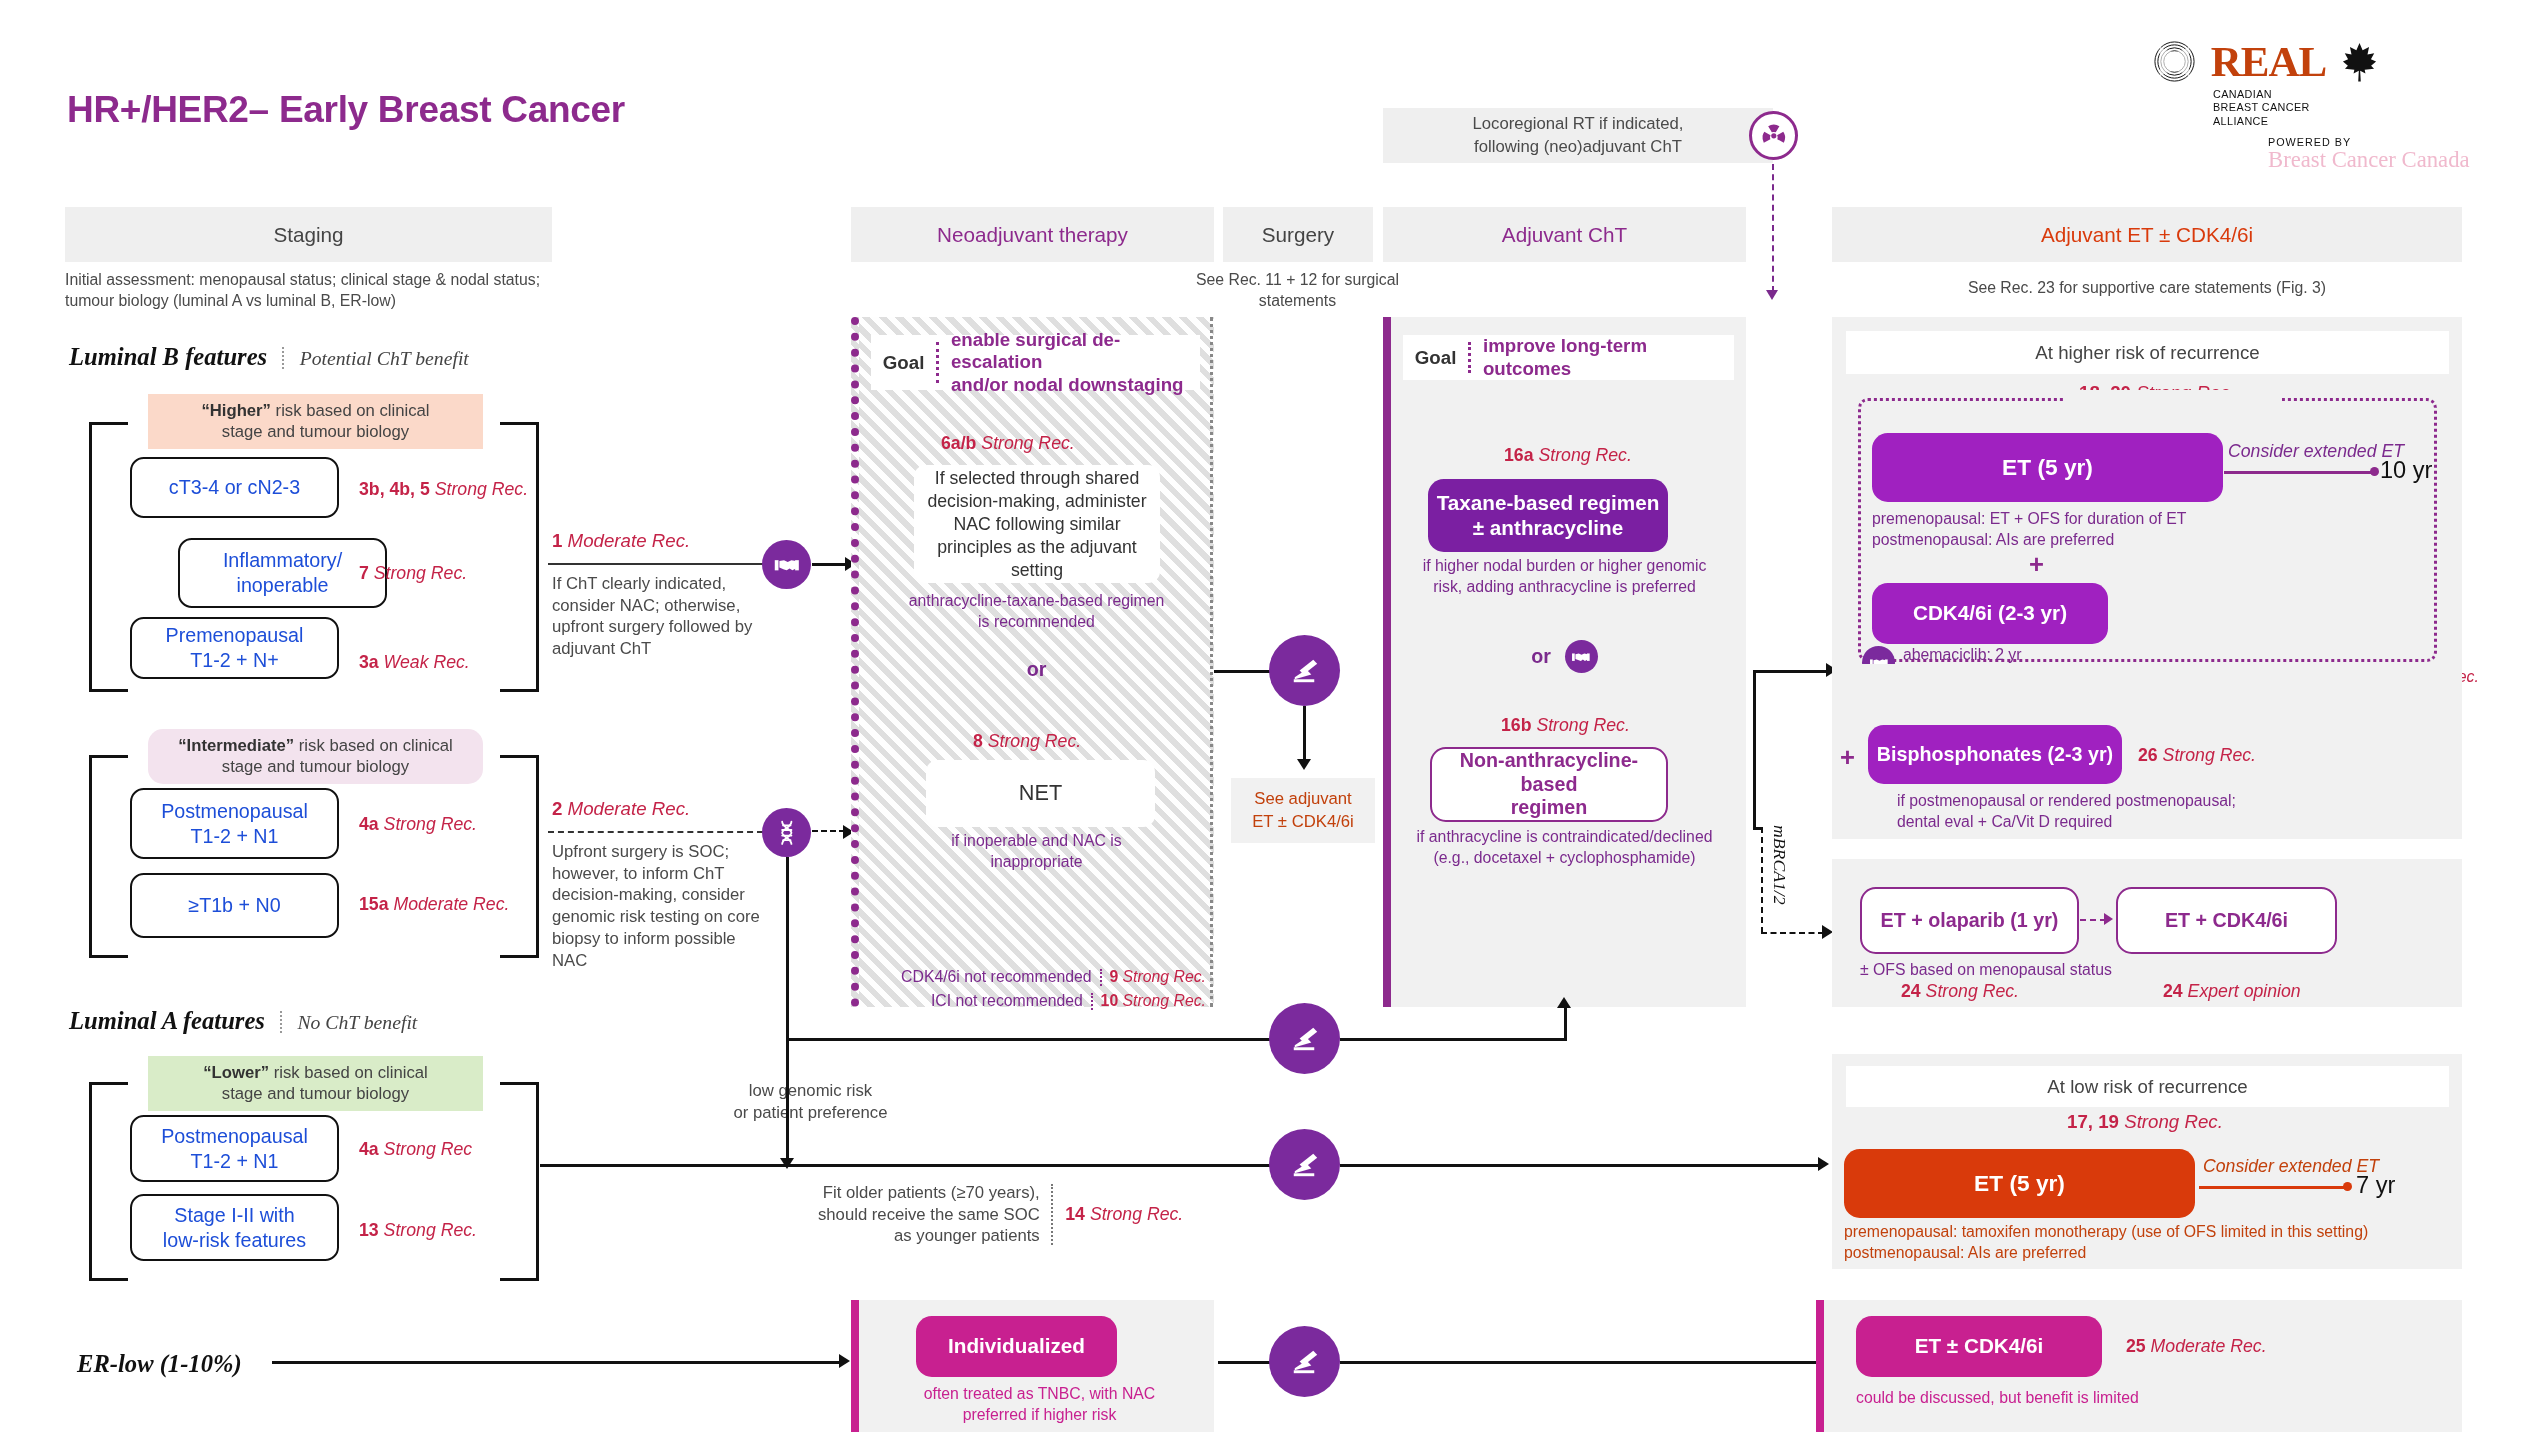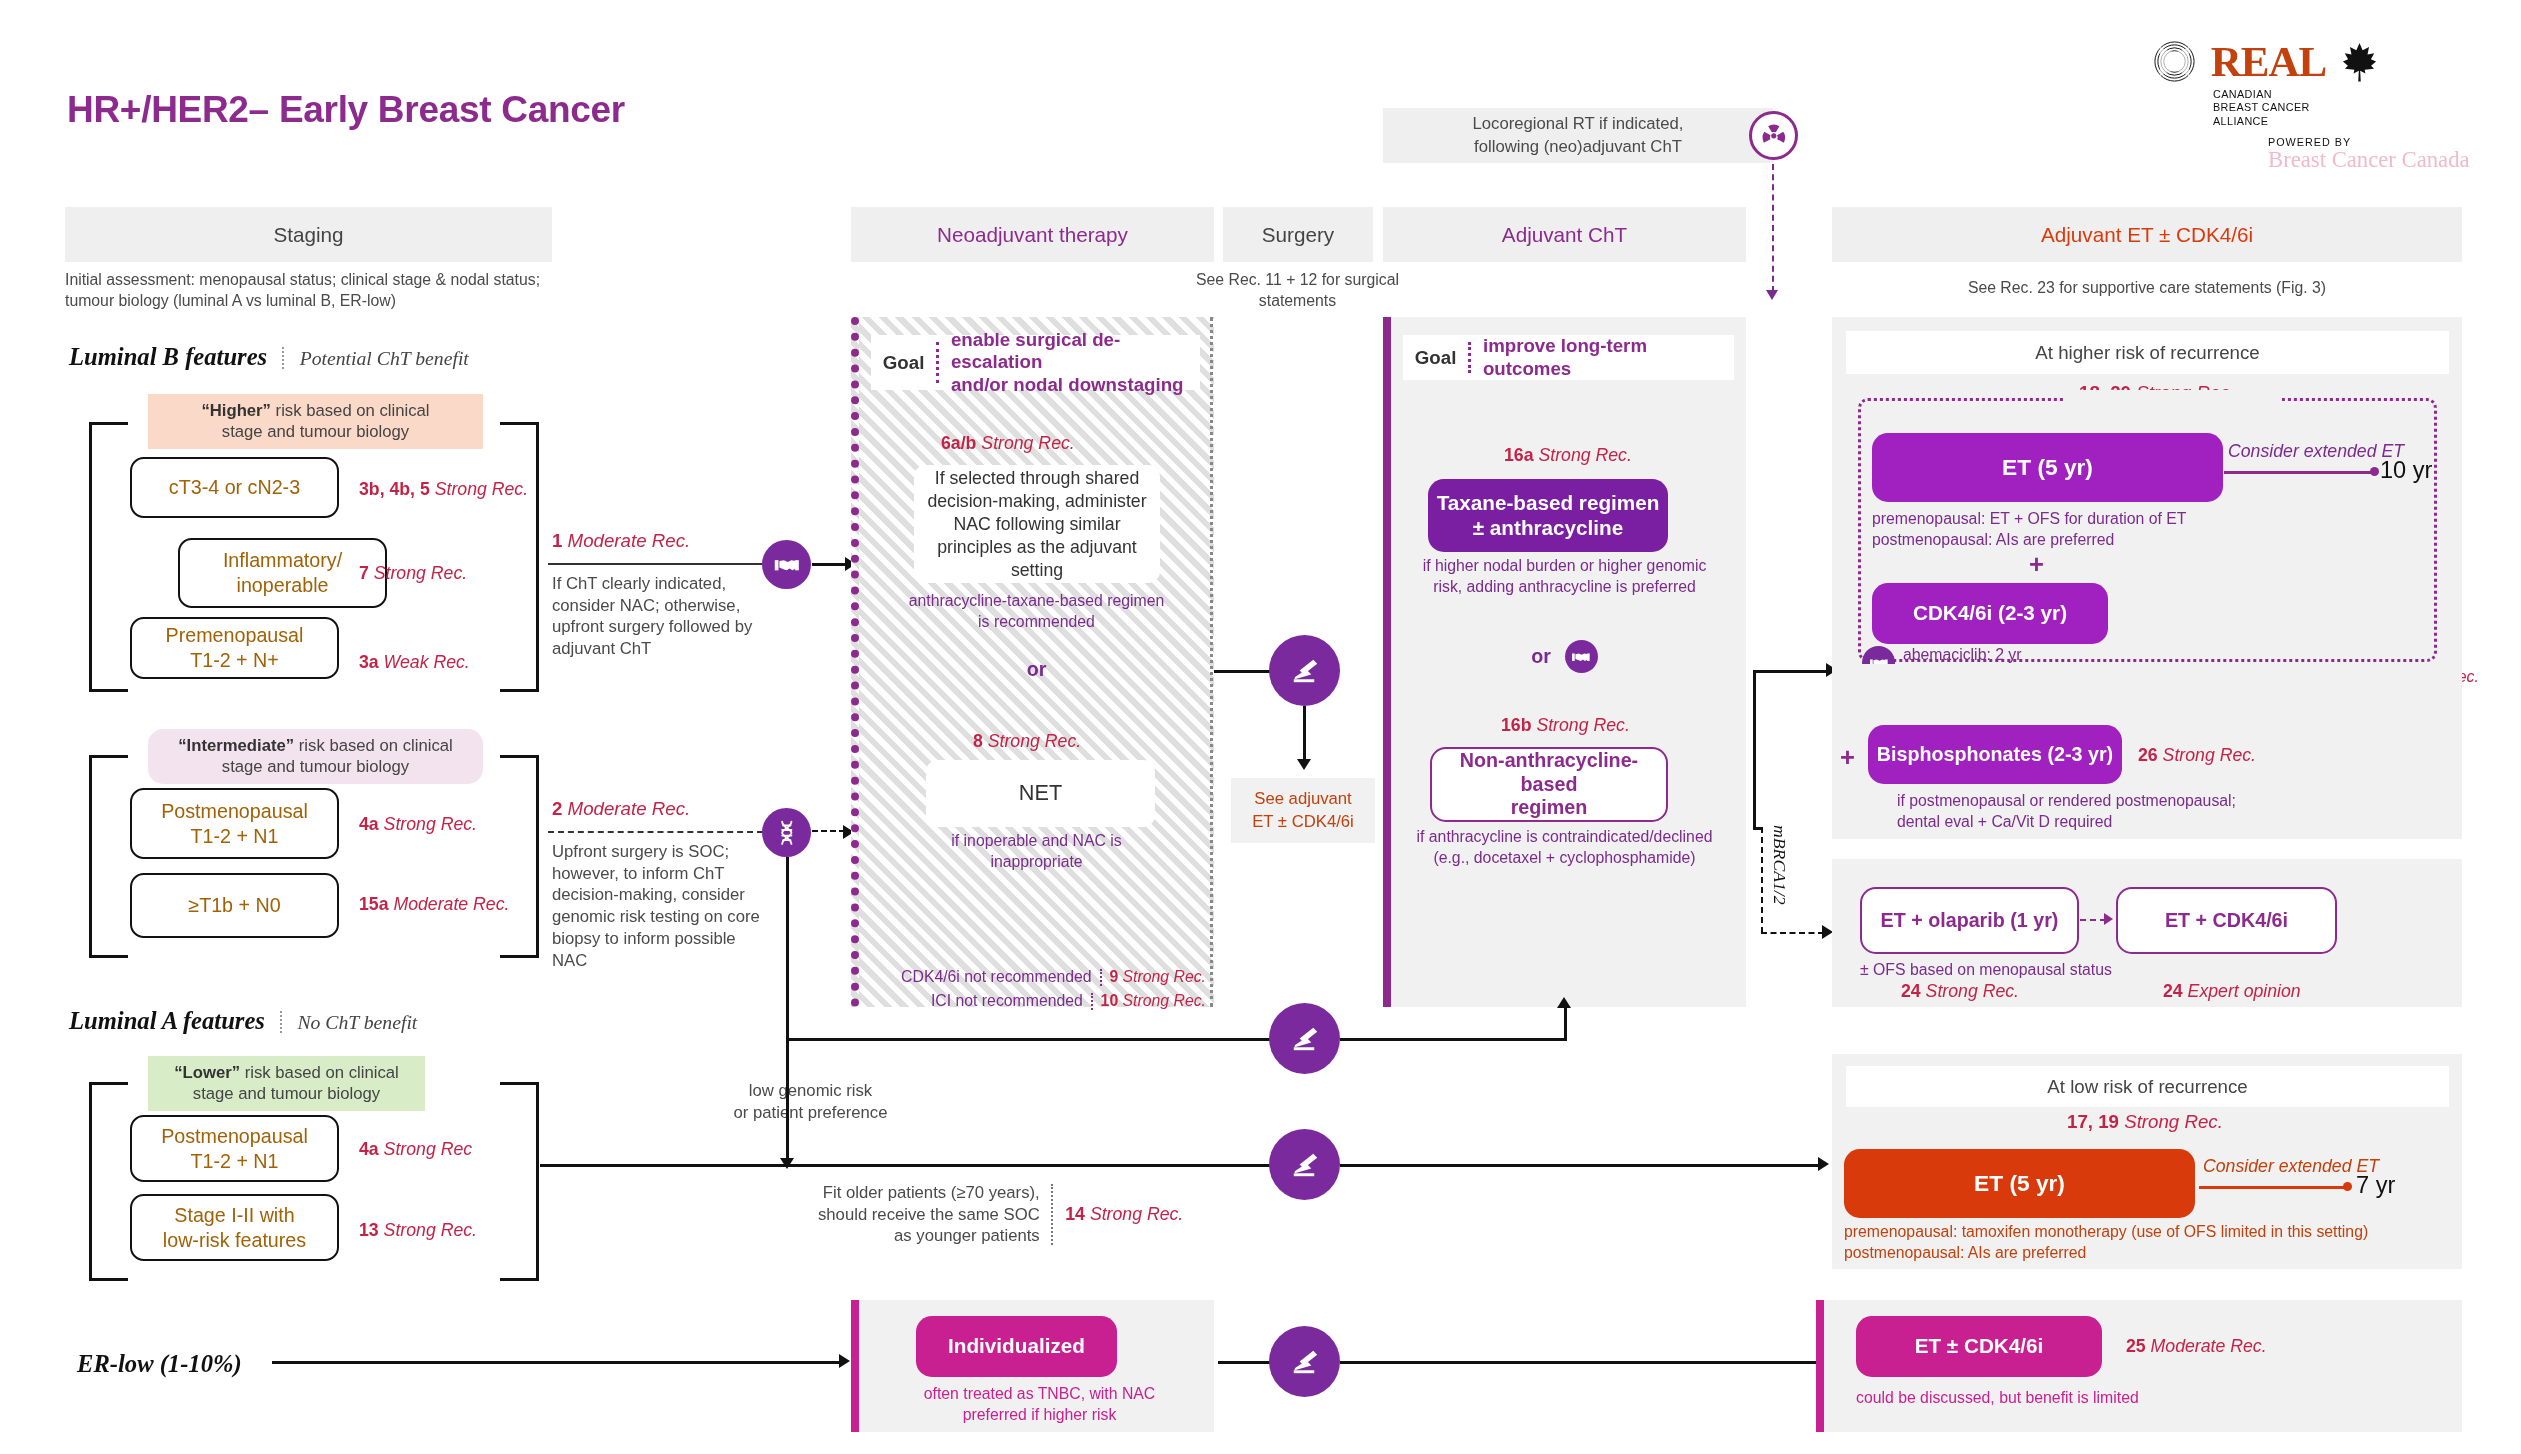--- a/index.html
+++ b/index.html
@@ -84,21 +84,21 @@
     padding: 5.9px 7.9px;
   }
   .risk-band b { color:#333; }
   .band-high { background:#fbd9c9; }
   .band-int  { background:#f3e3ee;border-radius:15px; }
   .band-low  { background:#d9ecc8; }
 
   .stage-box {
     border: 2.5px solid #111; border-radius: 13.8px; background:#fff;
     display:flex; align-items:center; justify-content:center; text-align:center;
-    font-size: 19.7px; color:#a16207; line-height:1.25;
+    font-size: 19.7px; color:#1d4ed8; line-height:1.25;
   }
 
   .rec {
     font-size: 17.7px; color:#c42348; white-space:nowrap;
   }
   .rec b { font-weight:bold; }
   .rec i { font-style: italic; }
 
   
   .bracket-l { border-left:3.9px solid #111; border-top:3.9px solid #111; border-bottom:3.9px solid #111; }
@@ -570,21 +570,21 @@
 <div class="abs rec" style="left:2163px; top:981px;">
   <b>24</b>
   <i>Expert opinion</i>
 </div>
 
 <div class="abs" style="left:69px; top:1007px;">
   <span class="lum-label">Luminal A features</span>
   <span class="lum-sep"></span>
   <span class="lum-note">No ChT benefit</span>
 </div>
-<div class="abs risk-band band-low" style="left:148px; top:1056px; width:277px;">
+<div class="abs risk-band band-low" style="left:148px; top:1056px; width:335px;">
   <div><b>“Lower”</b><span> risk based on clinical</span></div>
   <div>stage and tumour biology</div>
 </div>
 <div class="abs bracket-l" style="left:89px; top:1082px; width:39px; height:199px;"></div>
 <div class="abs bracket-r" style="left:500px; top:1082px; width:39px; height:199px;"></div>
 
 <div class="abs stage-box" style="left:130px; top:1115px; width:209px; height:67px; white-space:pre-line;">
   <span>Postmenopausal
 T1-2 + N1</span>
 </div>

